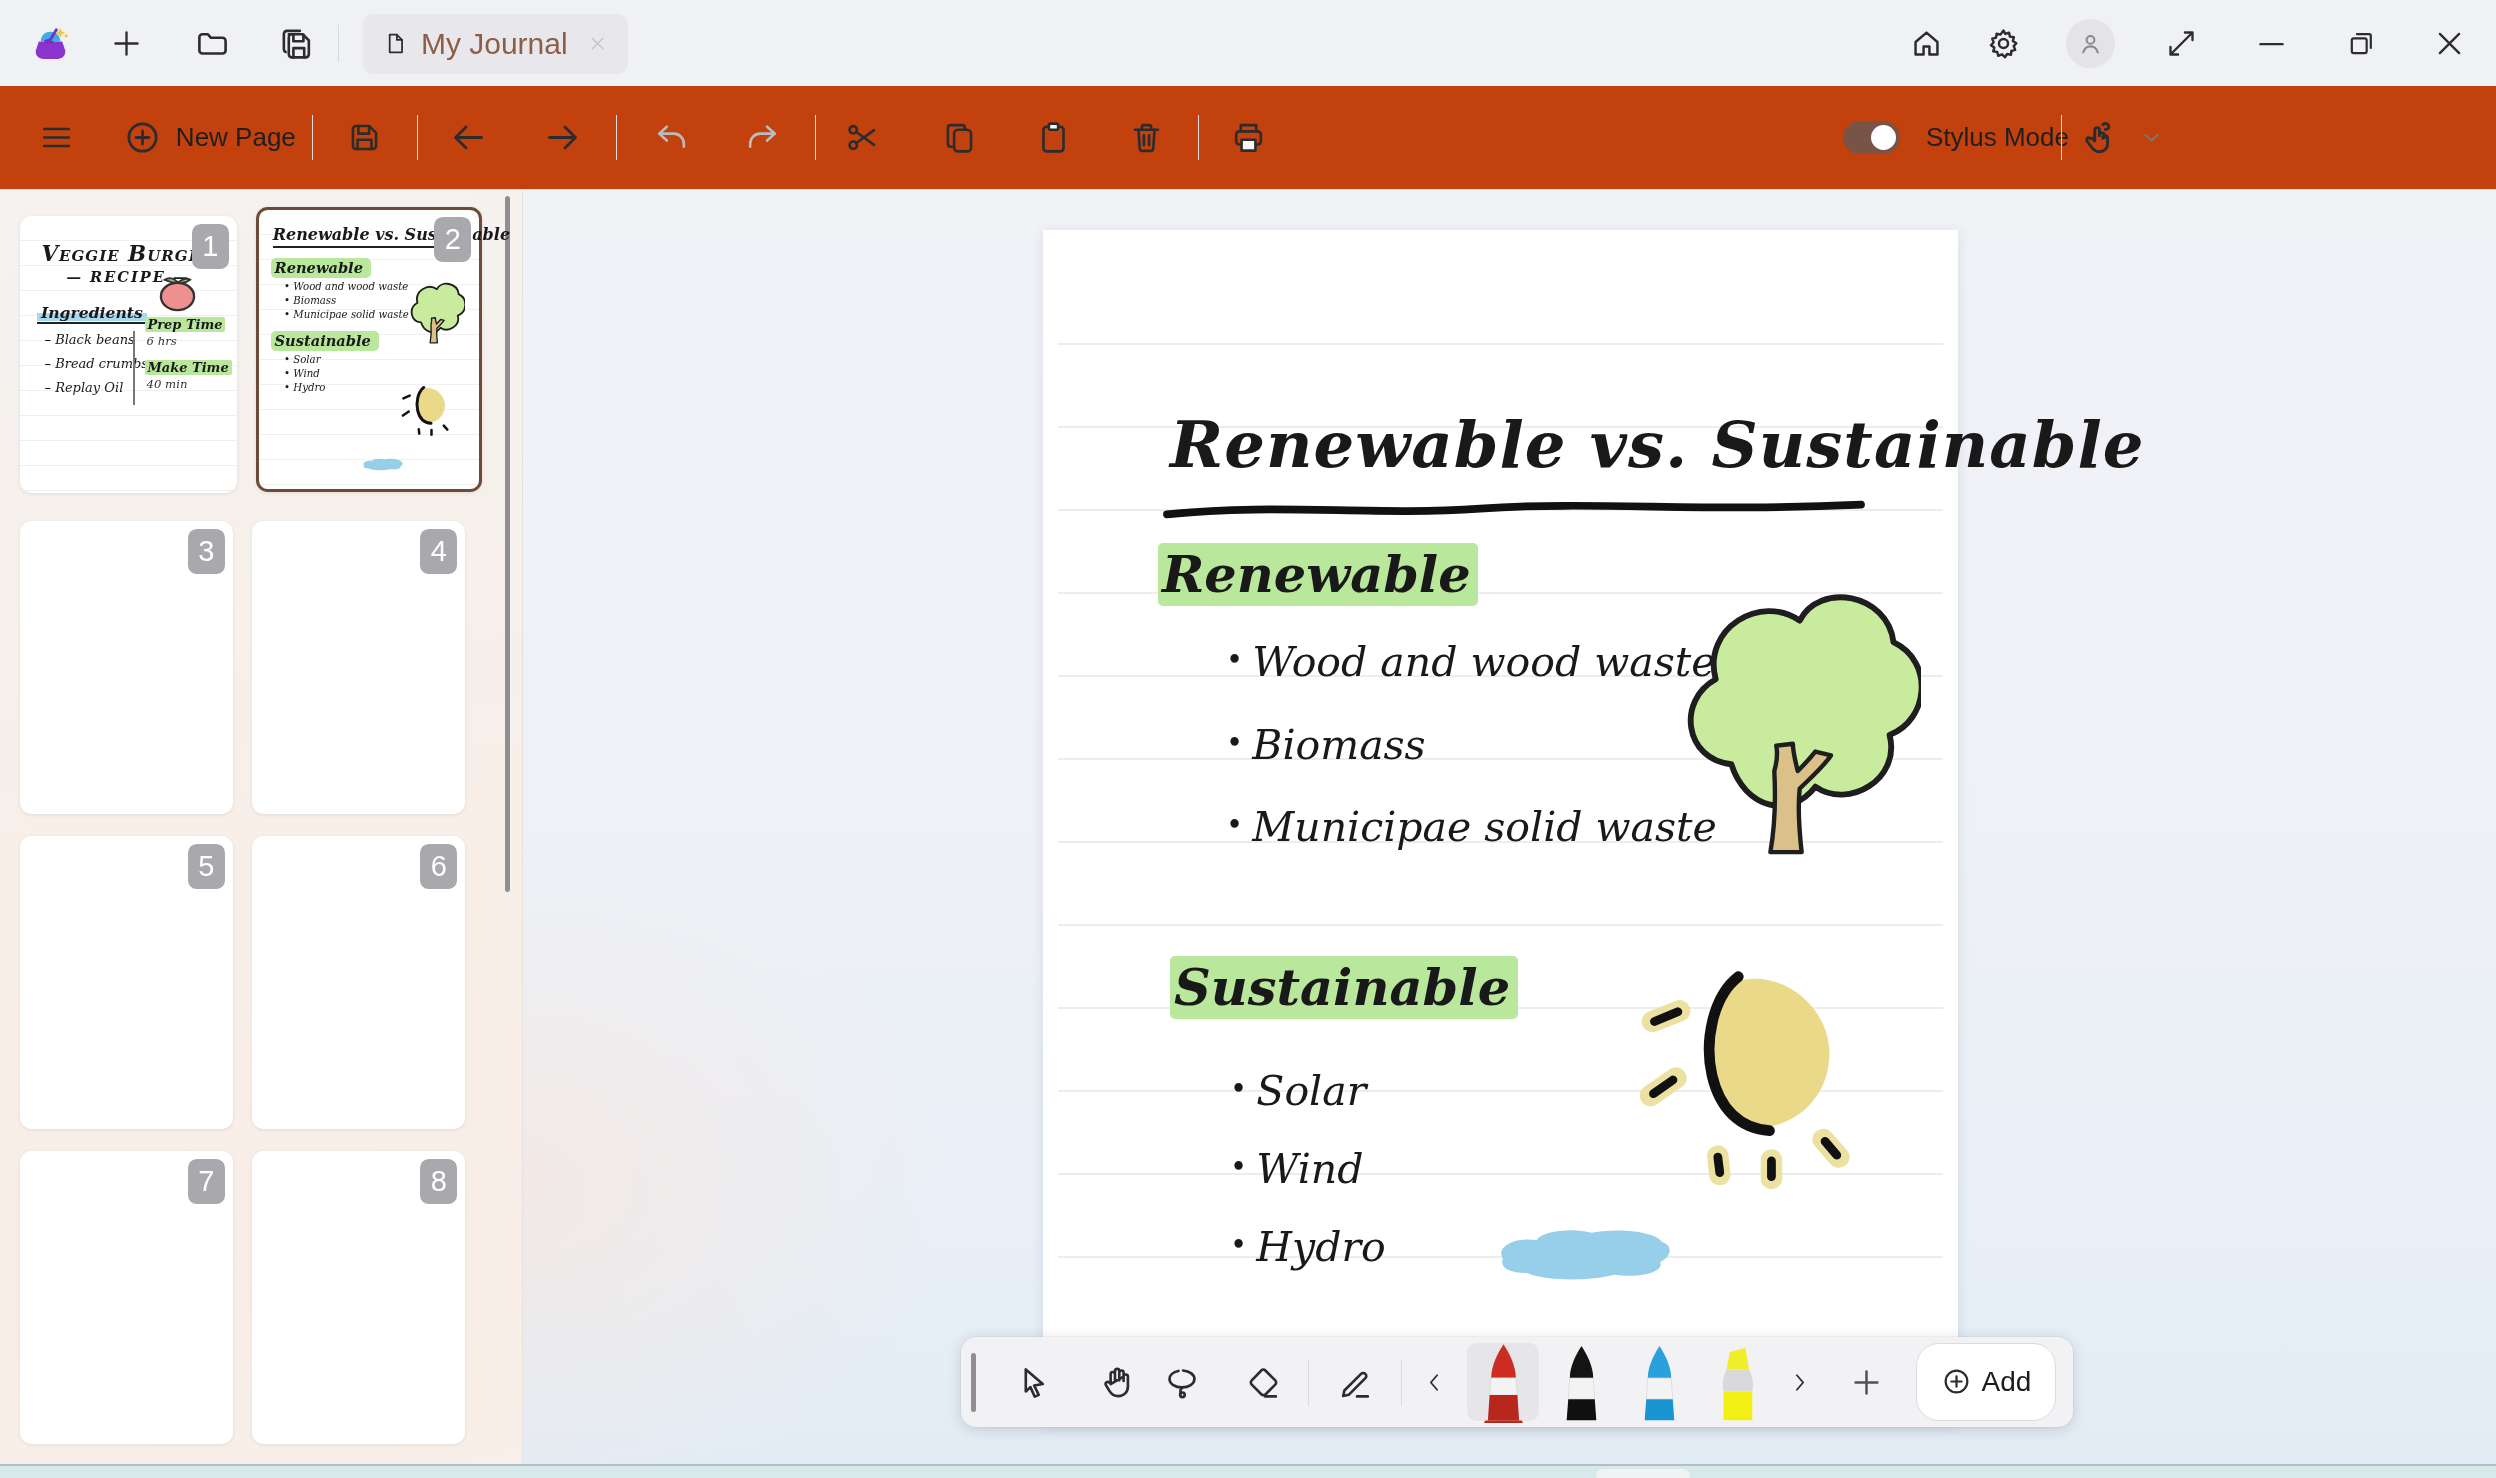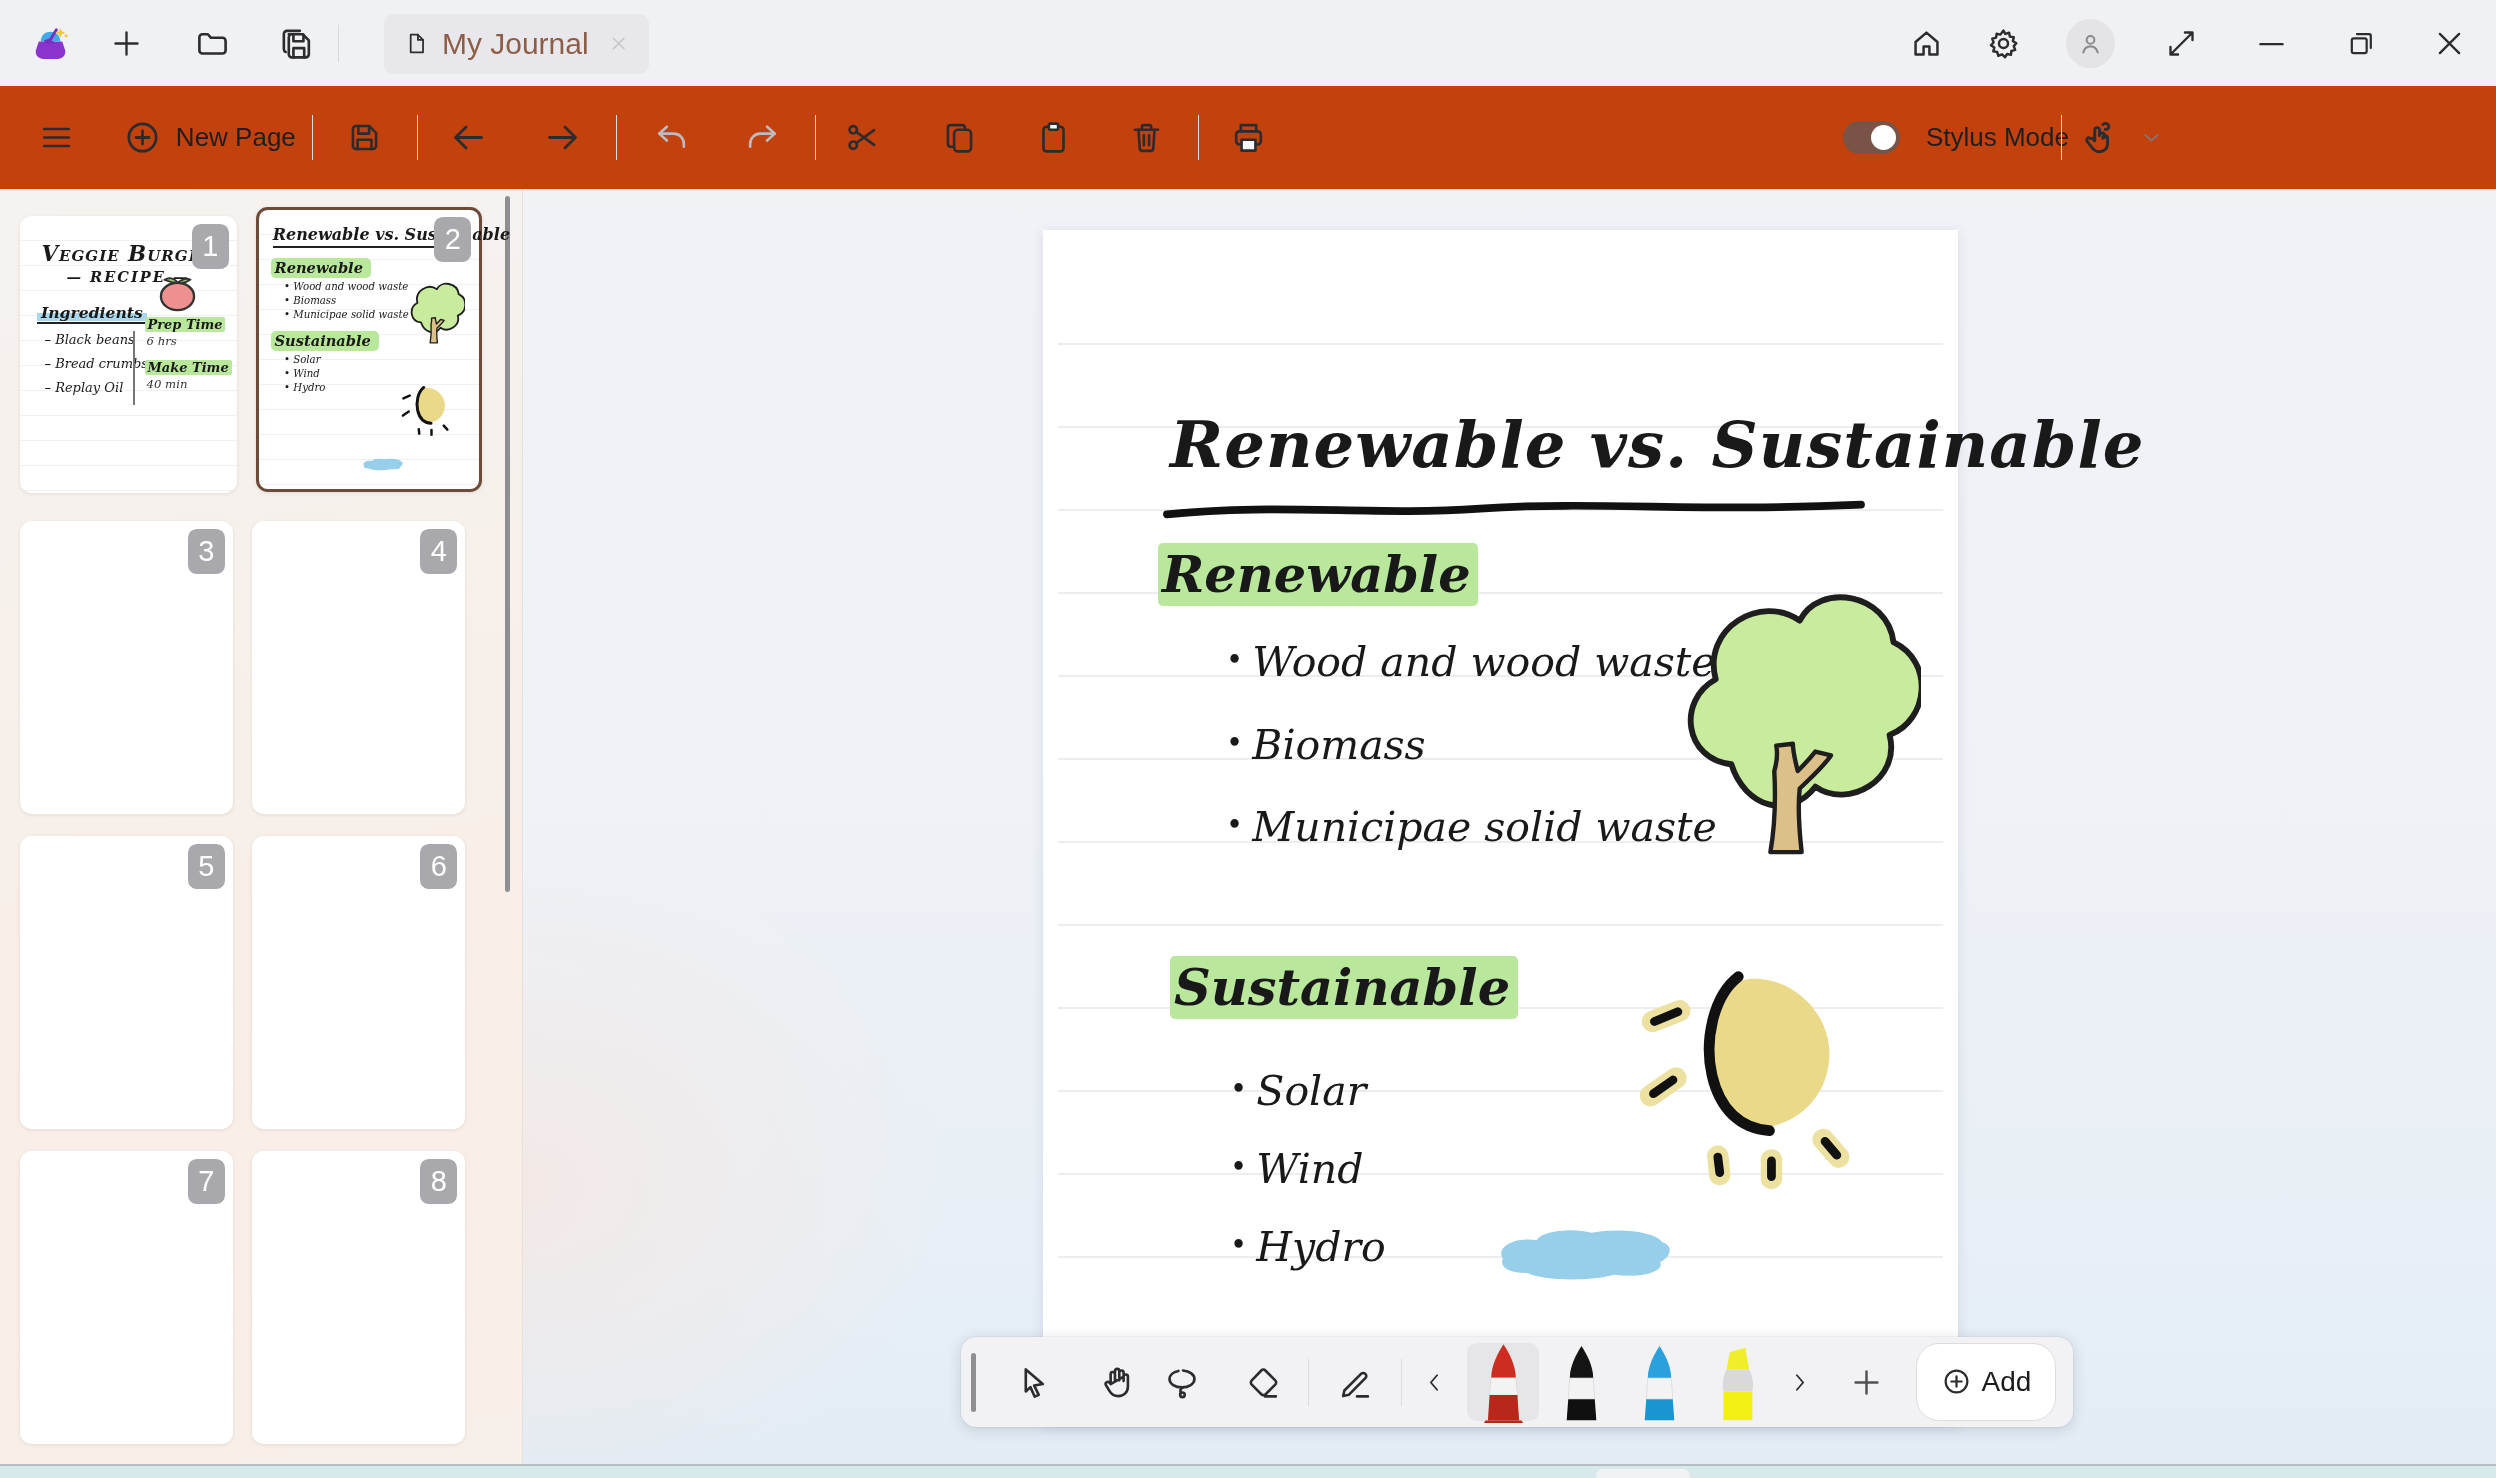--- a/index.html
+++ b/index.html
@@ -3,21 +3,21 @@
 <meta charset="utf-8">
 <style>
   html,body{margin:0;padding:0;background:#c9d3d9;}
   #screen{position:relative;width:2497px;height:1478px;overflow:hidden;
     font-family:"Liberation Sans",sans-serif;background:#eef1f5;-webkit-font-smoothing:antialiased;}
   svg{display:block}
   .st{stroke:#2c2c2e;stroke-width:1.7;fill:none;stroke-linecap:round;stroke-linejoin:round}
   
   .titlebar{position:absolute;left:0;top:0;width:2497px;height:86px;background:#f0f1f5;border-bottom:1px solid #e7e7ea;}
   .titlebar .abs{position:absolute;top:0;height:86px;display:flex;align-items:center;justify-content:center;}
-  .tab{position:absolute;left:384px;top:13.7px;height:60px;width:265px;background:#e8e8ec;border-radius:9.8px;
+  .tab{position:absolute;left:363px;top:13.7px;height:60px;width:265px;background:#e8e8ec;border-radius:9.8px;
     display:flex;align-items:center;gap:13.7px;padding:0 19.5px;box-sizing:border-box;}
   .tab-label{font-size:30px;color:#8d5e47;white-space:nowrap;}
   .vdiv-t{position:absolute;left:338px;top:25px;width:1px;height:37px;background:#d9d9dd;}
   
   .toolbar{position:absolute;left:0;top:86px;width:2497px;height:103px;background:#c2410c;border-bottom:1px solid #e3e3e7;}
   .toolbar .it{position:absolute;top:0;height:103px;display:flex;align-items:center;justify-content:center;}
   .tb-div{position:absolute;top:29px;width:1px;height:45px;background:#dddde1;}
   .tb-label{font-size:26px;color:#1f1f21;white-space:nowrap;}
   .toggle{width:57px;height:33px;border-radius:16.6px;background:#7a5347;position:relative;}
   .toggle .knob{position:absolute;right:3.9px;top:3.9px;width:25px;height:25px;border-radius:50%;background:#fff;}

